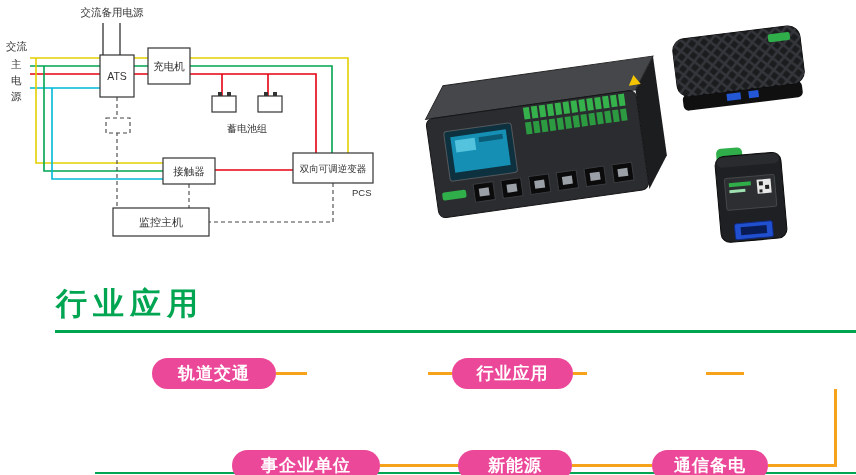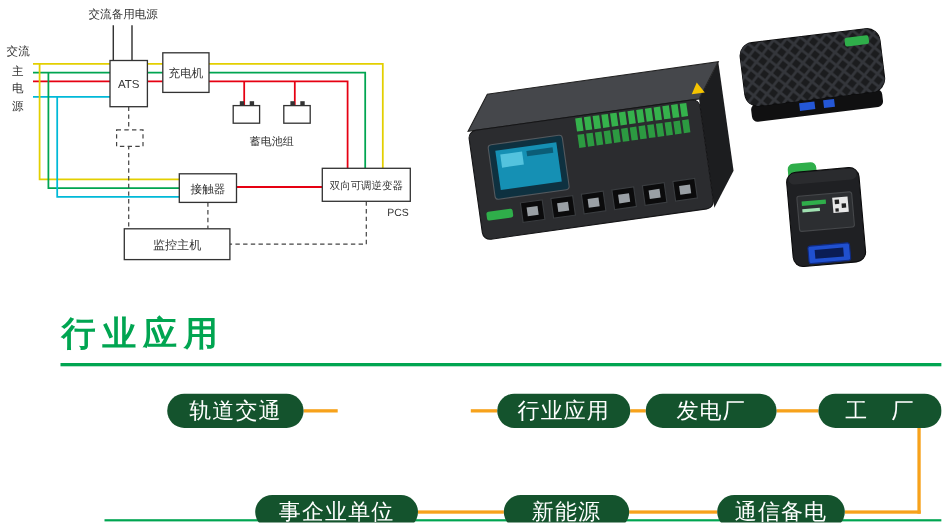--- a/index.html
+++ b/index.html
@@ -15,22 +15,22 @@
   .dbox { fill:#fff; stroke:#333; stroke-width:1.2; }
 
   
   .product { position:absolute; }
 
   
   .section-title { position:absolute; left:56px; top:283px; font-size:31px; font-weight:bold;
                    color:#00a551; letter-spacing:6px; }
   .title-underline { position:absolute; left:55px; top:330px; width:801px; height:3px; background:#00a551; }
   .bottom-line { position:absolute; left:95px; top:472px; width:761px; height:2px; background:#00a551; z-index:0; }
-  .chip { position:absolute; height:31px; background:#14532d; border-radius:15.5px; color:#fff;
-          font-size:20px; font-weight:normal; display:flex; align-items:center; justify-content:center;
+  .chip { position:absolute; height:31px; background:#ec4899; border-radius:15.5px; color:#fff;
+          font-size:17px; font-weight:bold; display:flex; align-items:center; justify-content:center;
           z-index:2; letter-spacing:1px; white-space:nowrap; }
   .conn { position:absolute; background:#f7a21b; z-index:1; }
 </style>
 </head>
 <body>
 
 <div class="canvas">
 
   <svg class="wiring" width="400" height="265" viewBox="0 0 400 265">
 
@@ -172,22 +172,20 @@
       <rect x="40" y="84" width="26" height="8" fill="#0a1c55"></rect>
     </g>
   </svg>
 
   <div class="section-title">行业应用</div>
   <div class="title-underline"></div>
   <div class="bottom-line"></div>
 
   <div class="chip" style="left:152px; top:358px; width:124px;">轨道交通</div>
   <div class="chip" style="left:452px; top:358px; width:121px;">行业应用</div>
-  <div class="chip" style="left:587px; top:358px; width:119px;">发电厂</div>
-  <div class="chip" style="left:744px; top:358px; width:112px;">工　厂</div>
 
   <div class="conn" style="left:276px; top:372px; width:31px; height:3px;"></div>
   <div class="conn" style="left:428px; top:372px; width:24px; height:3px;"></div>
   <div class="conn" style="left:573px; top:372px; width:14px; height:3px;"></div>
   <div class="conn" style="left:706px; top:372px; width:38px; height:3px;"></div>
 
   <div class="chip" style="left:232px; top:450px; width:148px;">事企业单位</div>
   <div class="chip" style="left:458px; top:450px; width:114px;">新能源</div>
   <div class="chip" style="left:652px; top:450px; width:116px;">通信备电</div>
 

